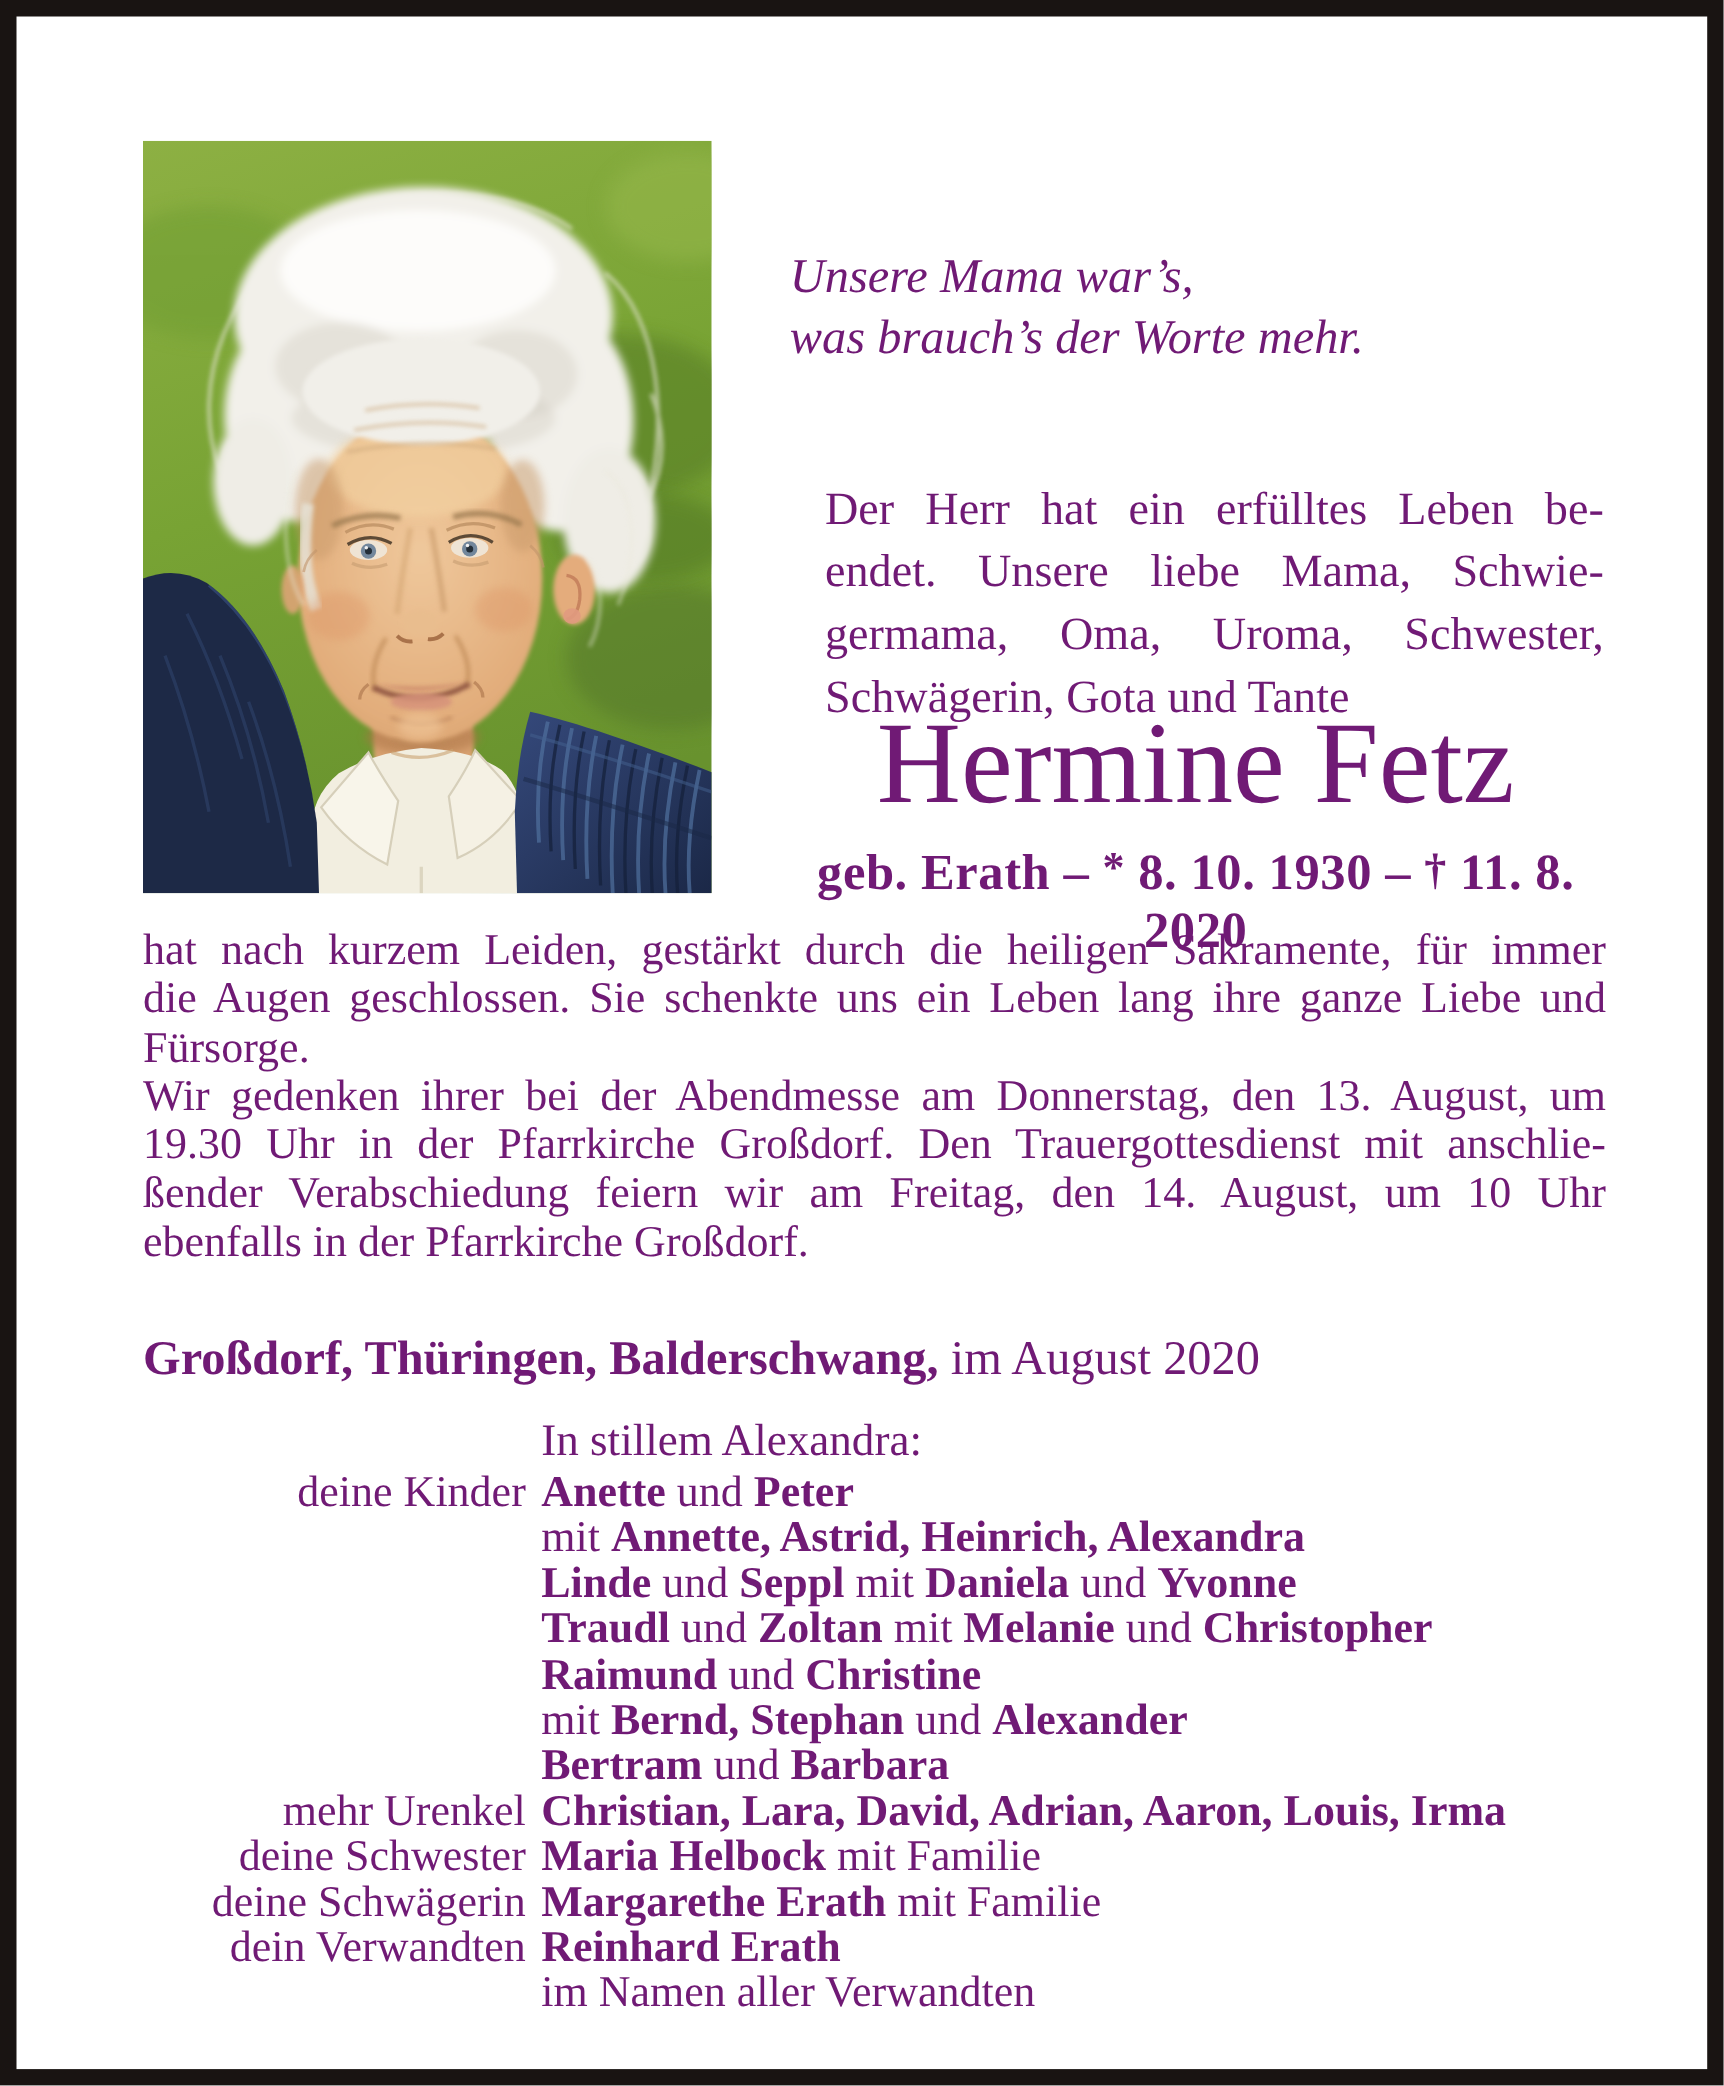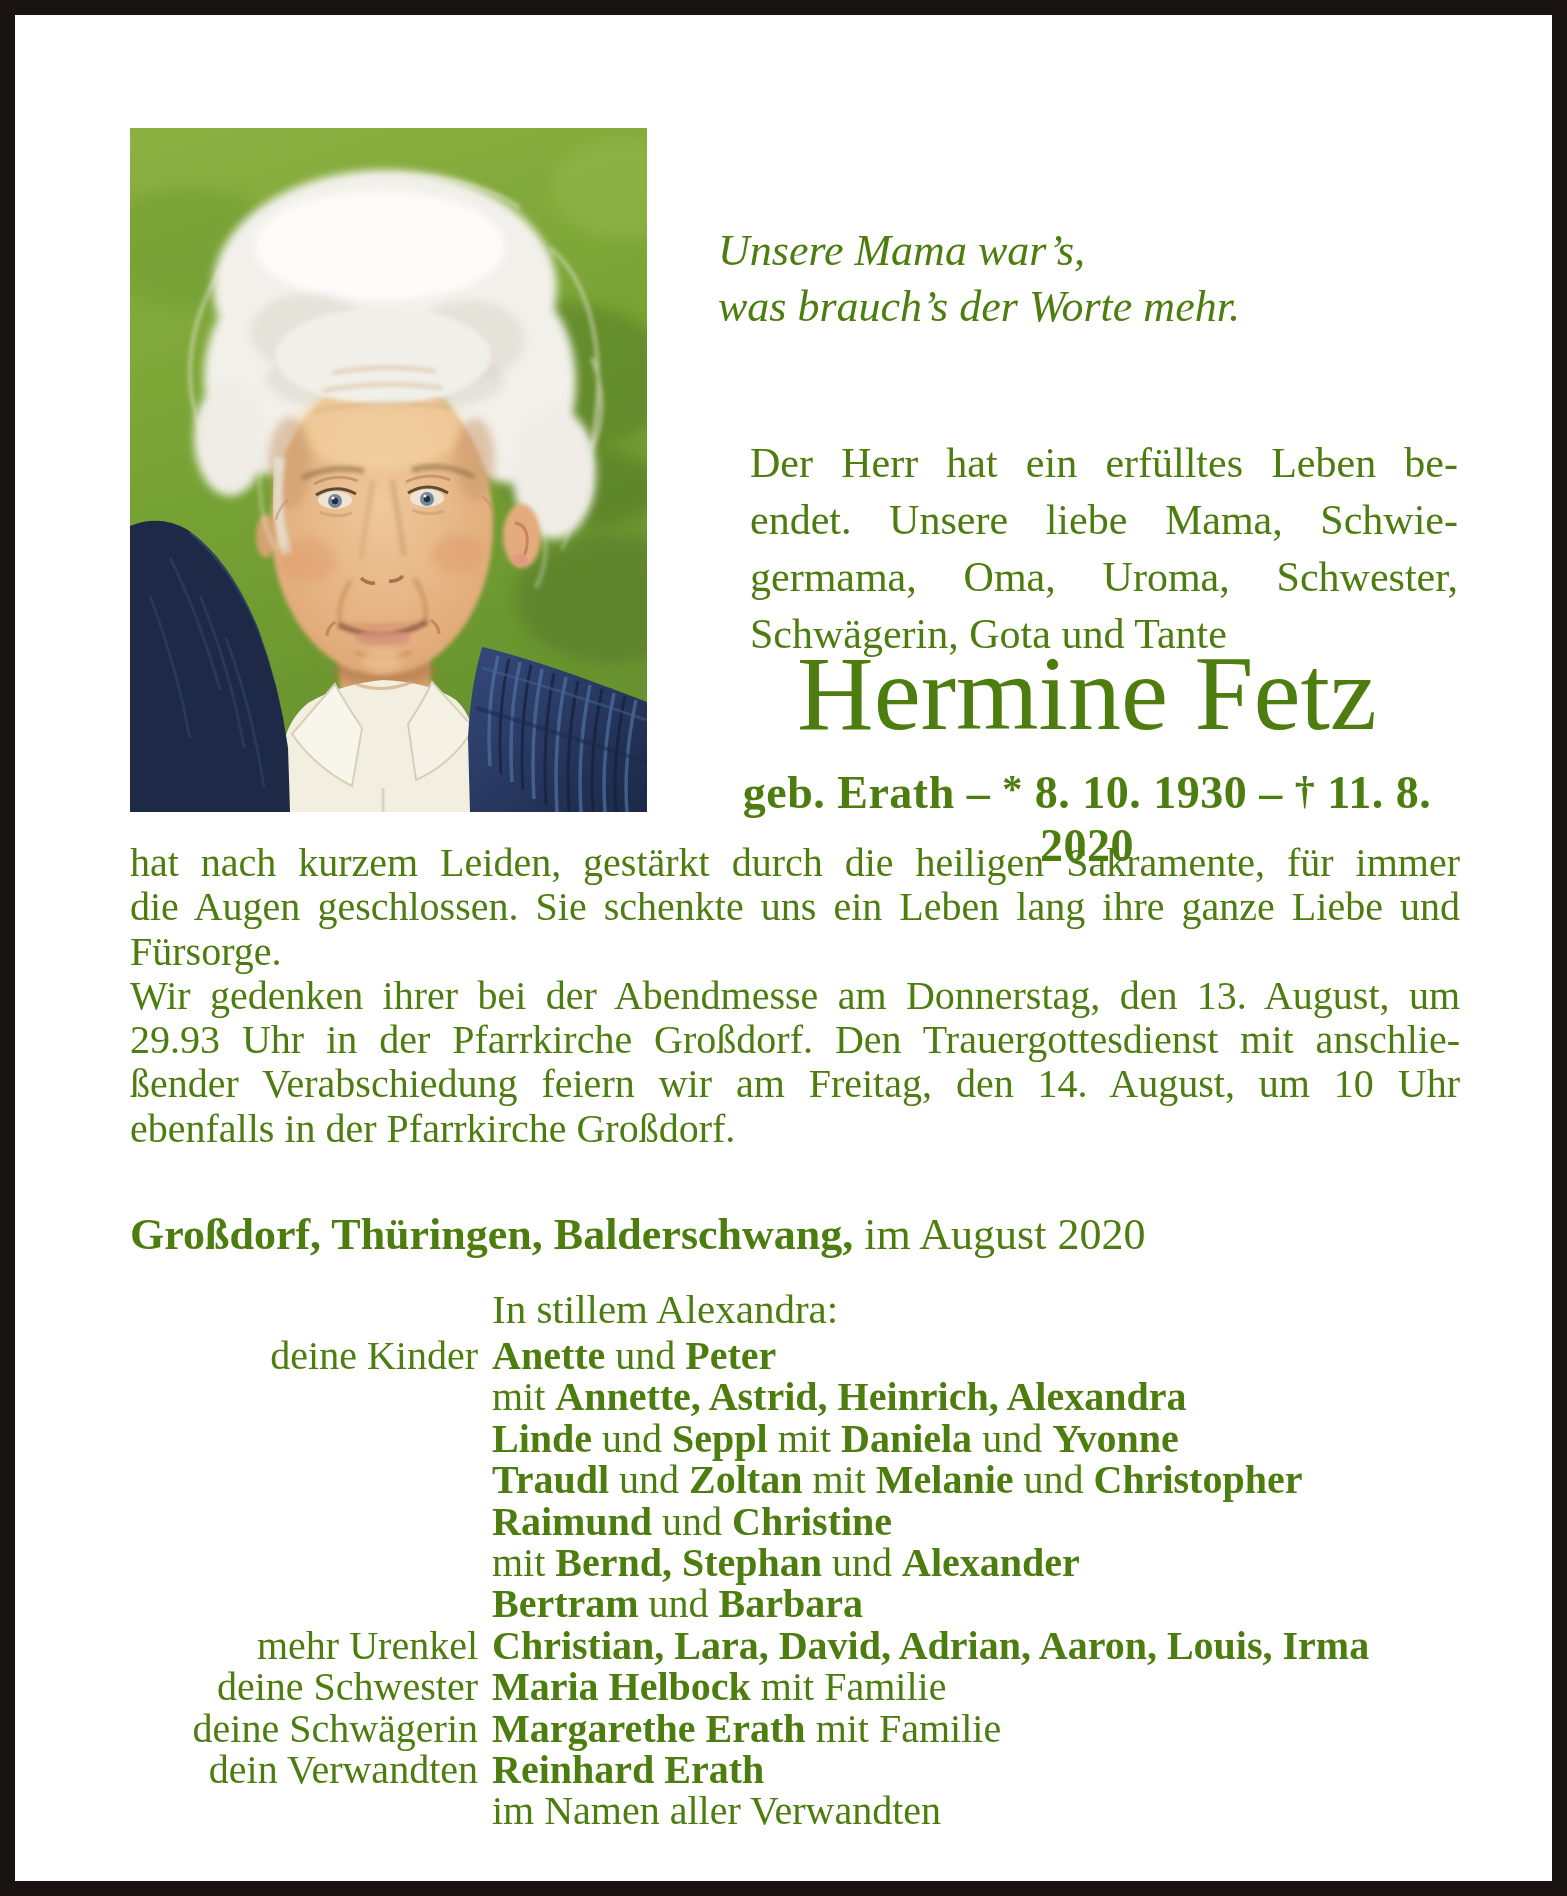--- a/index.html
+++ b/index.html
@@ -3,21 +3,21 @@
 <meta charset="utf-8">
 <style>
   html,body{margin:0;padding:0;background:#cfcfcf;}
   .page{
     position:relative;
     width:1567px;height:1896px;
     background:#ffffff;
     border:15px solid #191412;
     box-sizing:border-box;
     font-family:"Liberation Serif",serif;
-    color:#4d7c0f;
+    color:#701a75;
     overflow:hidden;
   }
   .abs{position:absolute;}
   .photo-wrap{left:115px;top:113px;width:517px;height:684px;}
   .quote{left:703px;top:208px;width:740px;font-style:italic;font-size:44px;line-height:56px;}
   .intro{left:735px;top:420px;width:708px;font-size:42px;line-height:57px;}
   .just{text-align:justify;text-align-last:justify;}
   .name-col{left:700px;width:744px;text-align:center;}
   .deceased-name{top:624px;font-size:106px;line-height:110px;font-weight:normal;}
   .vitals{top:750px;font-size:46px;font-weight:bold;letter-spacing:.5px;}
@@ -238,21 +238,21 @@
 
   <div class="abs name-col vitals">
     <span>geb. Erath – </span><span class="star">*</span><span> 8. 10. 1930 – </span><span class="dagger">†</span><span> 11. 8. 2020</span>
   </div>
 
   <div class="abs body-block">
       <div class="just">hat nach kurzem Leiden, gestärkt durch die heiligen Sakramente, für immer</div>
       <div class="just">die Augen geschlossen. Sie schenkte uns ein Leben lang ihre ganze Liebe und</div>
       <div>Fürsorge.</div>
       <div class="just">Wir gedenken ihrer bei der Abendmesse am Donnerstag, den 13. August, um</div>
-      <div class="just">29.93 Uhr in der Pfarrkirche Großdorf. Den Trauergottesdienst mit anschlie-</div>
+      <div class="just">19.30 Uhr in der Pfarrkirche Großdorf. Den Trauergottesdienst mit anschlie-</div>
       <div class="just">ßender Verabschiedung feiern wir am Freitag, den 14. August, um 10 Uhr</div>
       <div>ebenfalls in der Pfarrkirche Großdorf.</div>
     </div>
 
   <div class="abs dateline"><span class="b">Großdorf, Thüringen, Balderschwang,</span><span> im August 2020</span></div>
 
   <div class="abs remembrance">In stillem Alexandra:</div>
 
   <div class="abs mourners">
       <div class="mrow">

